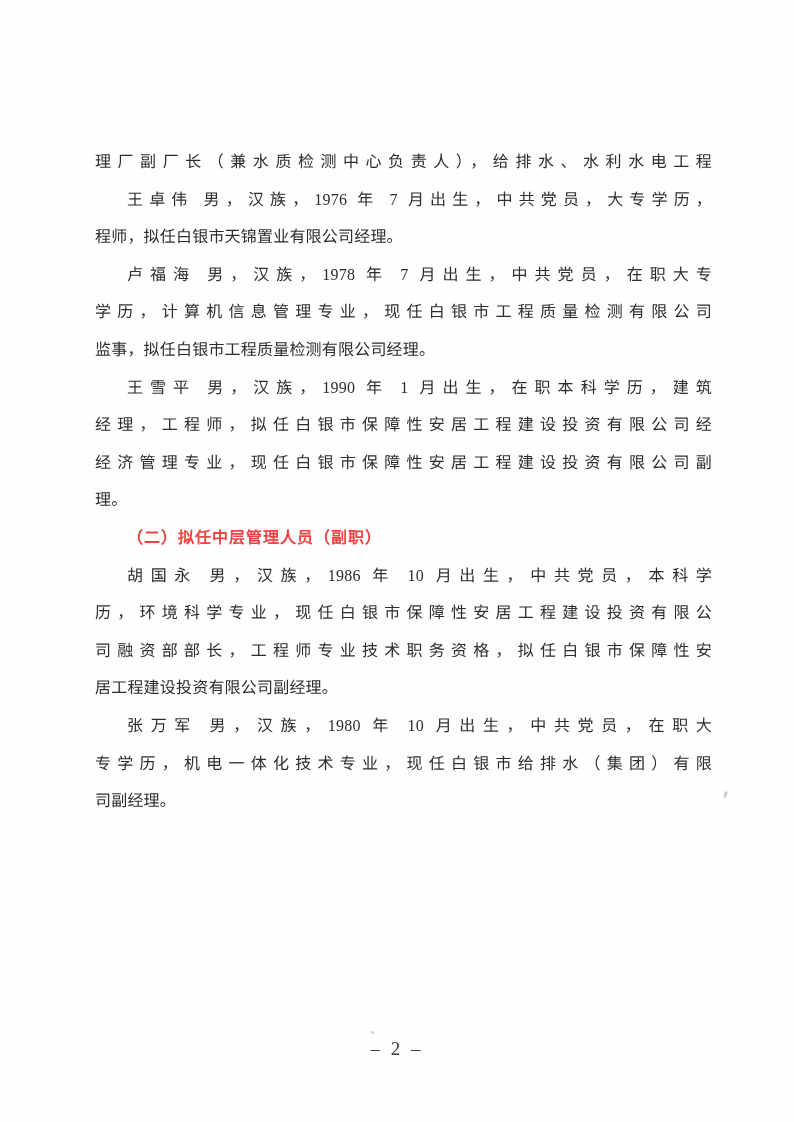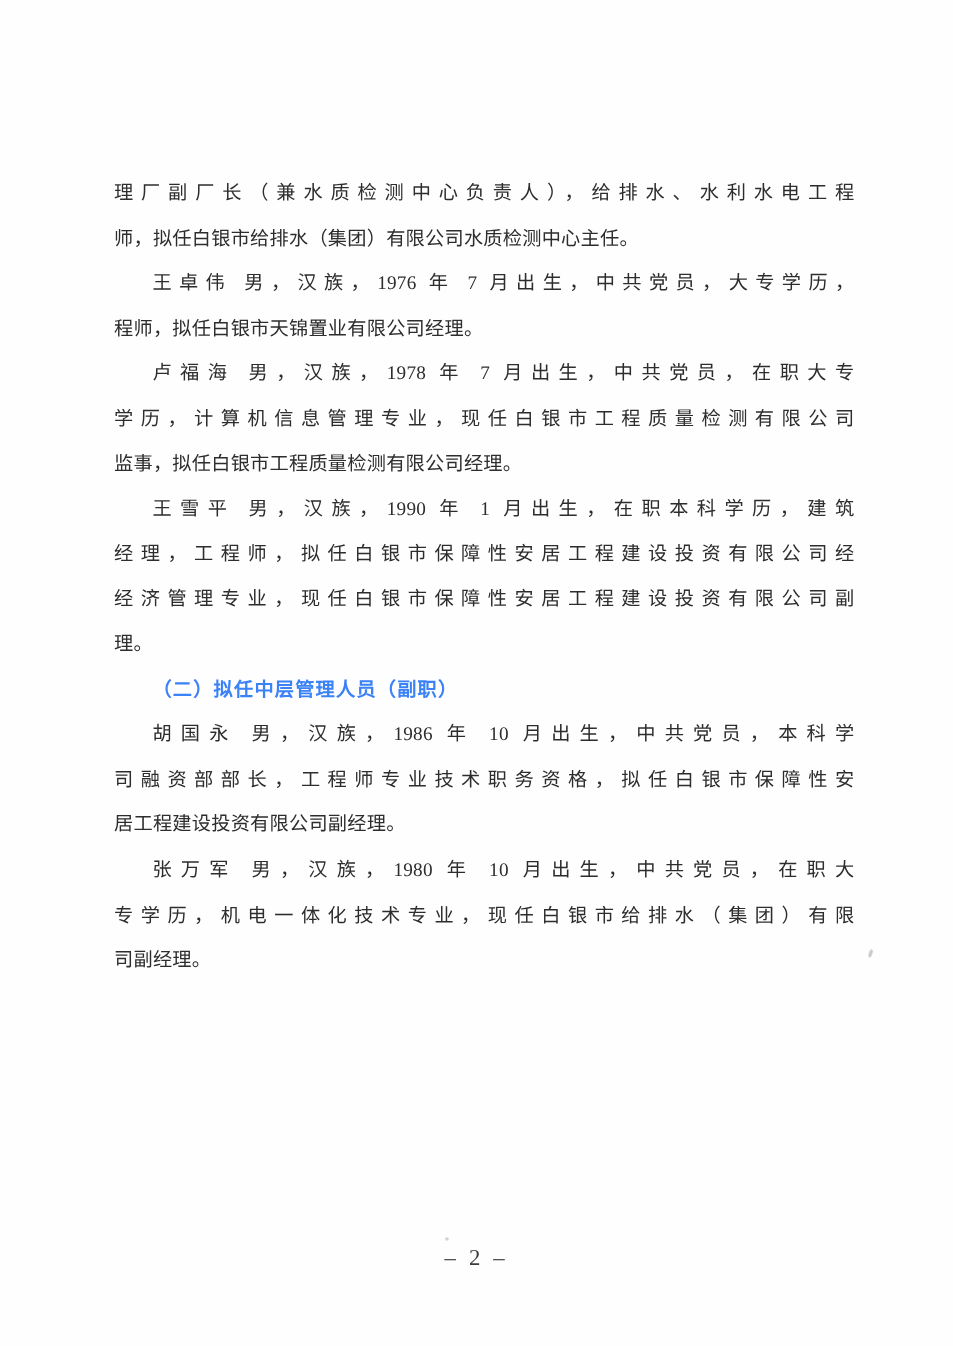--- a/index.html
+++ b/index.html
@@ -25,21 +25,21 @@
   .line{
     text-align:justify;
     text-align-last:justify;
     text-justify:inter-character;
     overflow:hidden;
   }
   .line.last{text-align-last:left;}
   .para.indent .line:first-child{text-indent:2em;}
   .para.heading .line{
     font-weight:700;
-    color:#3b82f6;
+    color:#ef4444;
     letter-spacing:1px;
     text-align-last:left;
   }
   .page-number{
     position:absolute;
     top:1038px;left:0;width:100%;
     text-align:center;
     font-size:19px;
     color:#3b3b3b;
     letter-spacing:3px;
@@ -52,21 +52,20 @@
   .artifact.a2{left:371px;top:1031px;width:3px;height:3px;opacity:.45;}
 </style>
 </head>
 <body>
 
 <div class="page">
 
   <main class="body-text" id="doc-body">
       <div class="para">
         <div class="line">理厂副厂长（兼水质检测中心负责人），给排水、水利水电工程</div>
-        <div class="line last">师，拟任白银市给排水（集团）有限公司水质检测中心主任。</div>
       </div>
       <div class="para indent">
         <div class="line">王卓伟 男，汉族，1976 年 7 月出生，中共党员，大专学历，</div>
         <div class="line last">程师，拟任白银市天锦置业有限公司经理。</div>
       </div>
       <div class="para indent">
         <div class="line">卢福海 男，汉族，1978 年 7 月出生，中共党员，在职大专</div>
         <div class="line">学历，计算机信息管理专业，现任白银市工程质量检测有限公司</div>
         <div class="line last">监事，拟任白银市工程质量检测有限公司经理。</div>
       </div>
@@ -74,20 +73,21 @@
         <div class="line">王雪平 男，汉族，1990 年 1 月出生，在职本科学历，建筑</div>
         <div class="line">经理，工程师，拟任白银市保障性安居工程建设投资有限公司经</div>
         <div class="line">经济管理专业，现任白银市保障性安居工程建设投资有限公司副</div>
         <div class="line last">理。</div>
       </div>
       <div class="para heading indent">
         <div class="line last">（二）拟任中层管理人员（副职）</div>
       </div>
       <div class="para indent">
         <div class="line">胡国永 男，汉族，1986 年 10 月出生，中共党员，本科学</div>
+        <div class="line">历，环境科学专业，现任白银市保障性安居工程建设投资有限公</div>
         <div class="line">司融资部部长，工程师专业技术职务资格，拟任白银市保障性安</div>
         <div class="line last">居工程建设投资有限公司副经理。</div>
       </div>
       <div class="para indent">
         <div class="line">张万军 男，汉族，1980 年 10 月出生，中共党员，在职大</div>
         <div class="line">专学历，机电一体化技术专业，现任白银市给排水（集团）有限</div>
         <div class="line last">司副经理。</div>
       </div>
     </main>
 

